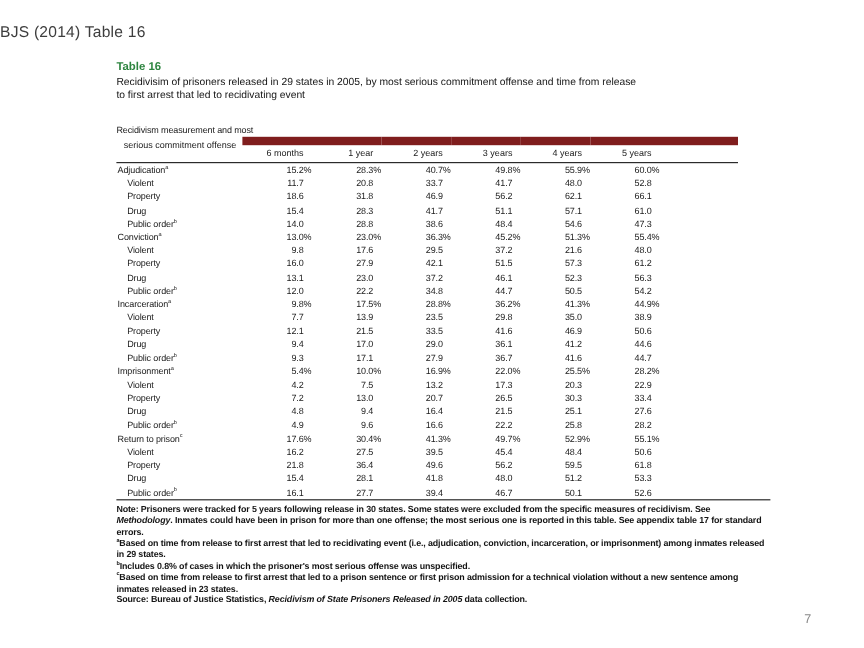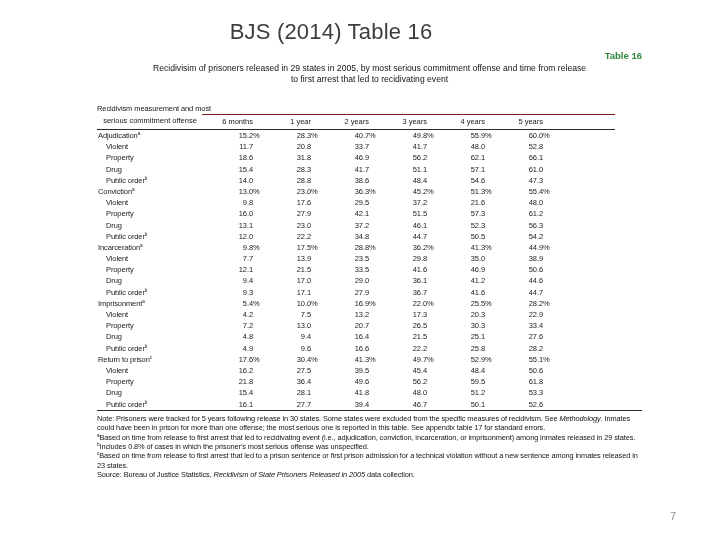--- a/index.html
+++ b/index.html
@@ -1,40 +1,40 @@
 <!DOCTYPE html>
 <html><head>
 <meta charset="utf-8">
 <style>
   html,body{margin:0;padding:0;background:#ffffff;}
   .slide{
     position:relative;width:720px;height:540px;background:#ffffff;
     font-family:"Liberation Sans",sans-serif;color:#1a1a1a;overflow:hidden;
   }
   .slide-title{
-    position:absolute;top:19px;left:0;width:662px;text-align:center;
-    font-size:22px;color:#3d3d3d;letter-spacing:0.2px;
+    position:absolute;top:19px;left:0;width:662px;text-align:left;
+    font-size:13px;color:#3d3d3d;letter-spacing:0.2px;
   }
   .content{position:absolute;left:97px;top:50px;width:545px;}
-  .tbl-heading{color:#2e8540;font-weight:bold;font-size:9.5px;text-align:right;}
-  .tbl-subtitle{margin-top:2px;font-size:8.6px;line-height:10.5px;color:#141414;font-weight:500;text-align:center;}
+  .tbl-heading{color:#2e8540;font-weight:bold;font-size:9.5px;}
+  .tbl-subtitle{margin-top:2px;font-size:8.6px;line-height:10.5px;color:#141414;font-weight:500;}
   .stub-l1{margin-top:20px;font-size:7.5px;letter-spacing:-0.1px;}
   .grid{display:grid;grid-template-columns:105px repeat(6,58px) 1fr;width:518px;}
   .header-row{border-bottom:1px solid #2b2b2b;margin-top:1px;}
   .header-row .cell{height:14px;line-height:14px;font-size:7.5px;text-align:center;}
-  .header-row .num,.header-row .spacer{border-top:1px solid #7f1d1d;}
+  .header-row .num,.header-row .spacer{border-top:7px solid #7f1d1d;}
   .row{height:11.2px;line-height:11.2px;font-size:7.5px;letter-spacing:-0.1px;}
   .cell{white-space:nowrap;overflow:visible;}
   .cell.stub{padding-left:1px;}
   .row.sub .cell.stub{padding-left:9px;}
   .cell.num{display:flex;justify-content:flex-end;}
   .cell.num .p{width:7px;text-align:left;}
   sup{font-size:0.62em;vertical-align:super;line-height:0;}
   #rows{border-bottom:1px solid #2b2b2b;}
-  .notes{margin-top:3px;width:543px;font-size:7.4px;line-height:9.4px;color:#141414;letter-spacing:-0.1px;}
+  .notes{margin-top:3px;width:543px;font-size:7.4px;line-height:9.4px;color:#141414;letter-spacing:-0.1px;font-weight:bold;}
   .pagenum{position:absolute;right:44px;bottom:18px;font-size:10.5px;color:#8a8a8a;}
 </style>
 </head>
 <body>
 
 <div class="slide">
 
   <div class="slide-title">BJS (2014) Table 16</div>
 
   <div class="content">

